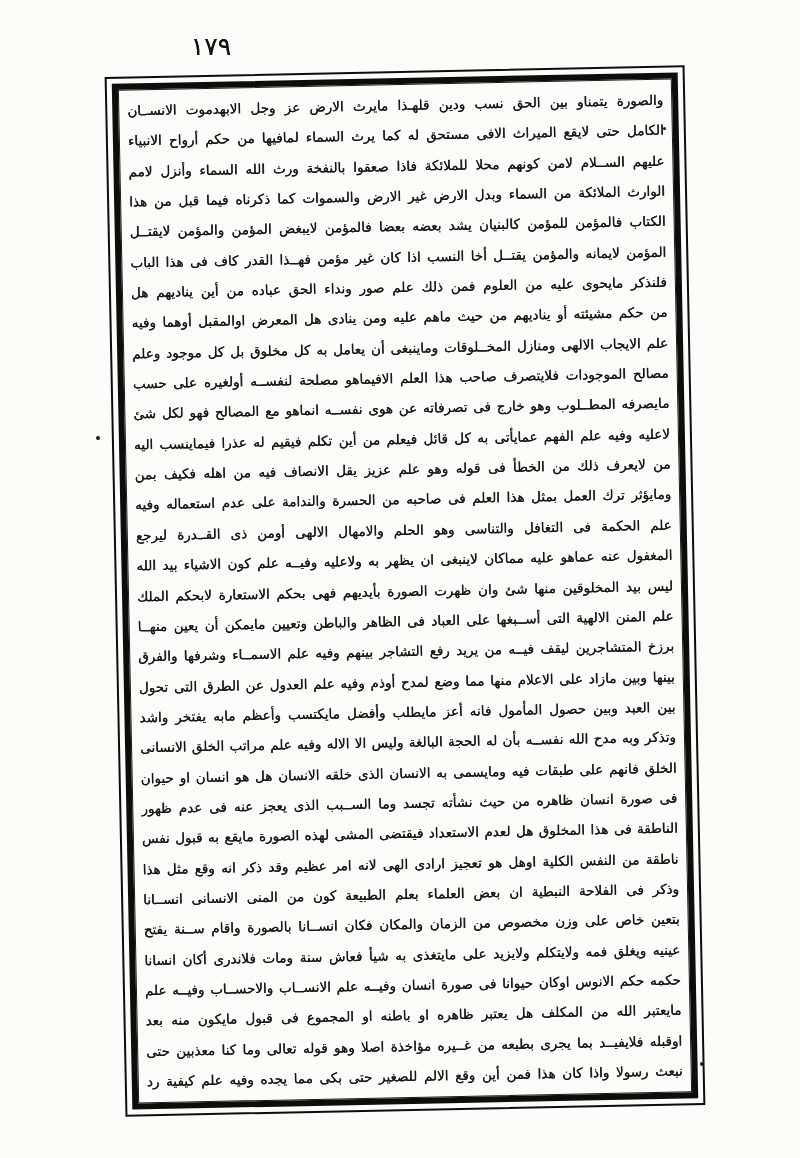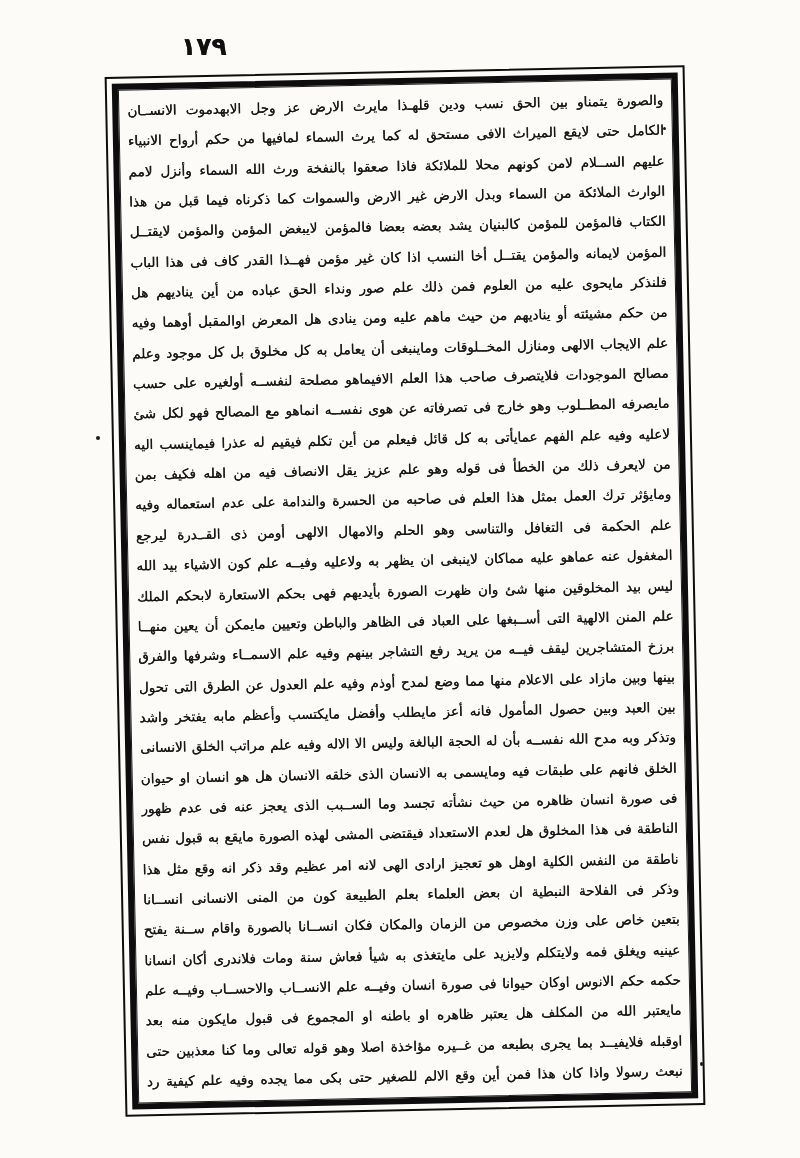--- a/index.html
+++ b/index.html
@@ -8,22 +8,22 @@
     --paper:#fcfbf8;
   }
   html,body{margin:0;padding:0;}
   body{
     width:800px;height:1158px;position:relative;overflow:hidden;
     background:var(--paper);
     font-family:"DejaVu Sans",sans-serif;
   }
   .page-number{
     position:absolute;top:32px;left:181px;width:60px;
-    font-size:25px;font-weight:bold;color:#101010;
-    letter-spacing:2px;
+    font-size:25px;font-weight:normal;color:#101010;
+    letter-spacing:2px;text-align:center;
     text-shadow:0 0 0.6px rgba(10,10,10,.85);
   }
   .page-frame{
     position:absolute;left:122px;top:78px;width:566px;height:1026px;
     box-sizing:border-box;
     border:6px solid var(--frame);
     outline:2.5px solid var(--frame);
     outline-offset:5px;
     transform:rotate(-1.15deg);
     background:var(--paper);

